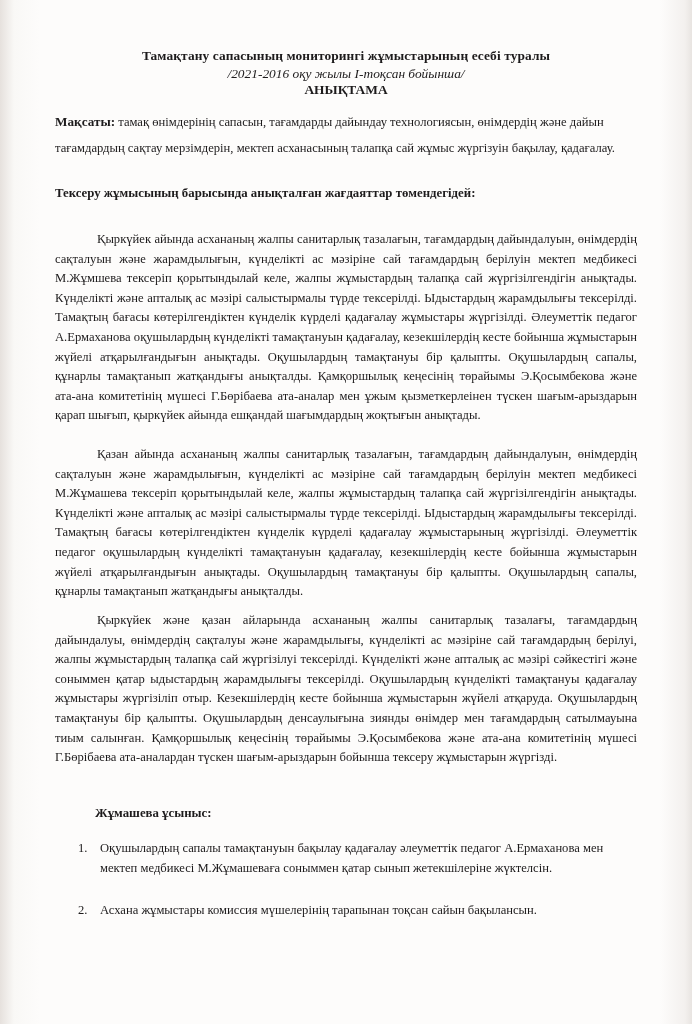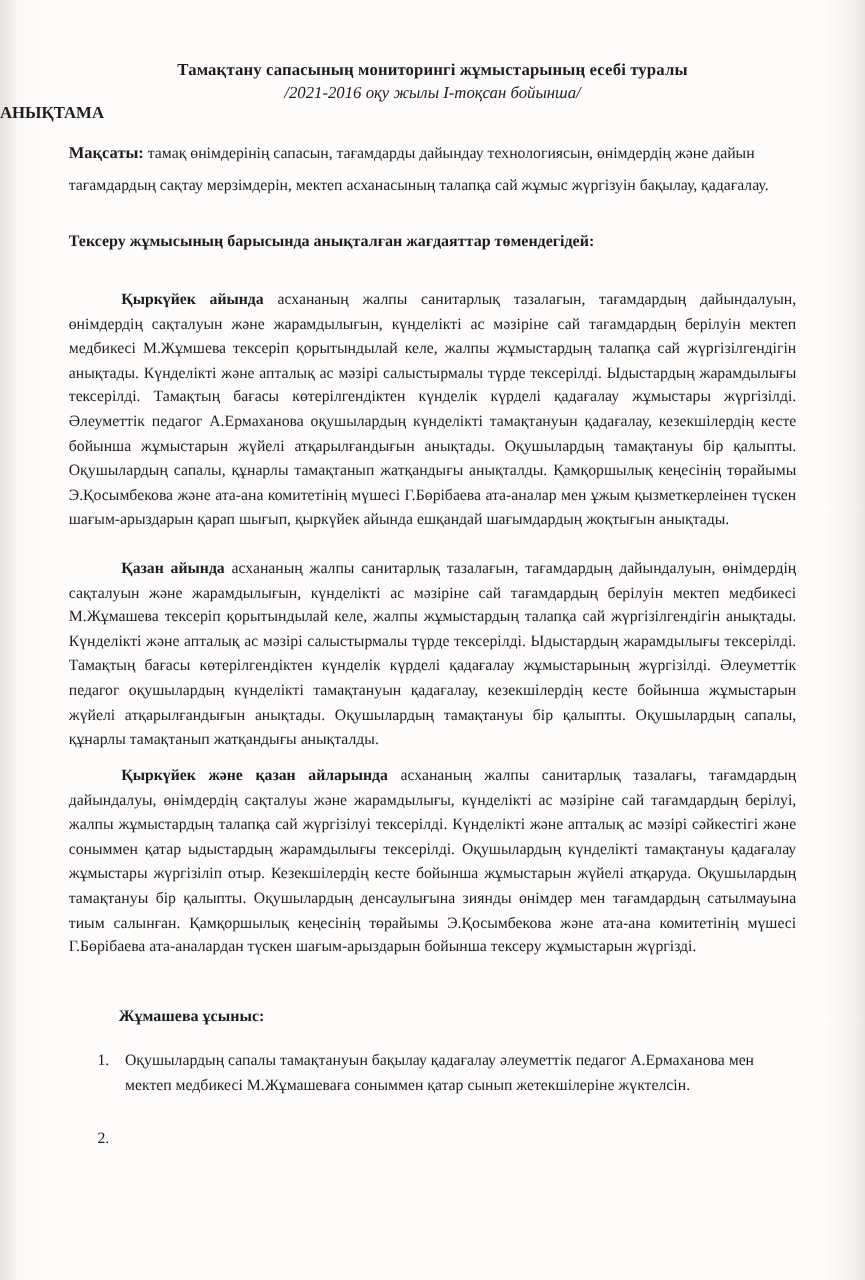--- a/index.html
+++ b/index.html
@@ -17,38 +17,38 @@
   .title {
     position: absolute; left: 0; width: 692px; top: 48px;
     text-align: center; font-weight: bold; font-size: 13.4px; letter-spacing: 0.1px;
   }
   .subtitle {
     position: absolute; left: 0; width: 692px; top: 66px;
     text-align: center; font-style: italic; font-size: 13.4px;
   }
   .doc-heading {
     position: absolute; left: 0; width: 692px; top: 82px;
-    font-weight: bold; font-size: 13.4px;
+    text-align: center; font-weight: bold; font-size: 13.4px;
   }
   .purpose {
     position: absolute; left: 55px; width: 580px; top: 109px;
     font-size: 12.6px; line-height: 26px;
   }
   .purpose b { font-size: 13.2px; }
   .findings-heading {
     position: absolute; left: 55px; top: 186px;
     font-weight: bold; font-size: 12.8px;
   }
   .para {
     position: absolute; left: 55px; width: 582px;
     font-size: 12.6px; line-height: 19.6px;
     text-align: justify;
     text-indent: 42px;
   }
-  .para b { font-weight: bold; }
+  .para b { font-weight: normal; }
   .p1 { top: 230px; }
   .p2 { top: 445px; }
   .p3 { top: 611px; }
   .decision-heading {
     position: absolute; left: 95px; top: 806px;
     font-weight: bold; font-size: 12.8px;
   }
   .list {
     position: absolute; left: 78px; width: 560px; top: 838px;
     margin: 0; padding: 0; list-style: none;
@@ -72,15 +72,15 @@
   <div class="para p1"><b>Қыркүйек айында</b><span> асхананың жалпы санитарлық тазалағын, тағамдардың дайындалуын, өнімдердің сақталуын және жарамдылығын, күнделікті ас мәзіріне сай тағамдардың берілуін мектеп медбикесі М.Жұмшева тексеріп қорытындылай келе, жалпы жұмыстардың талапқа сай жүргізілгендігін анықтады. Күнделікті және апталық ас мәзірі салыстырмалы түрде тексерілді. Ыдыстардың жарамдылығы тексерілді. Тамақтың бағасы көтерілгендіктен күнделік күрделі қадағалау жұмыстары жүргізілді. Әлеуметтік педагог А.Ермаханова оқушылардың күнделікті тамақтануын қадағалау, кезекшілердің кесте бойынша жұмыстарын жүйелі атқарылғандығын анықтады. Оқушылардың  тамақтануы бір қалыпты. Оқушылардың сапалы, құнарлы тамақтанып жатқандығы анықталды. Қамқоршылық кеңесінің төрайымы Э.Қосымбекова және  ата-ана комитетінің мүшесі Г.Бөрібаева ата-аналар мен ұжым қызметкерлеінен түскен шағым-арыздарын қарап шығып, қыркүйек айында ешқандай шағымдардың жоқтығын анықтады.</span></div>
 
   <div class="para p2"><b>Қазан айында</b><span> асхананың жалпы санитарлық тазалағын, тағамдардың дайындалуын, өнімдердің сақталуын және жарамдылығын, күнделікті ас мәзіріне сай тағамдардың берілуін мектеп медбикесі М.Жұмашева тексеріп қорытындылай келе, жалпы жұмыстардың талапқа сай жүргізілгендігін анықтады. Күнделікті және апталық ас мәзірі салыстырмалы түрде тексерілді. Ыдыстардың жарамдылығы тексерілді. Тамақтың бағасы көтерілгендіктен күнделік күрделі қадағалау жұмыстарының жүргізілді. Әлеуметтік педагог оқушылардың күнделікті тамақтануын қадағалау, кезекшілердің кесте бойынша жұмыстарын жүйелі атқарылғандығын анықтады. Оқушылардың  тамақтануы бір қалыпты. Оқушылардың сапалы, құнарлы тамақтанып жатқандығы анықталды.</span></div>
 
   <div class="para p3"><b>Қыркүйек және қазан айларында</b><span>  асхананың жалпы санитарлық тазалағы, тағамдардың дайындалуы, өнімдердің сақталуы және жарамдылығы, күнделікті ас мәзіріне сай тағамдардың берілуі,  жалпы жұмыстардың талапқа сай жүргізілуі тексерілді. Күнделікті және апталық ас мәзірі сәйкестігі және соныммен қатар ыдыстардың жарамдылығы тексерілді. Оқушылардың күнделікті тамақтануы қадағалау жұмыстары жүргізіліп отыр. Кезекшілердің кесте бойынша жұмыстарын жүйелі атқаруда. Оқушылардың  тамақтануы бір қалыпты. Оқушылардың денсаулығына зиянды өнімдер мен тағамдардың сатылмауына тиым салынған. Қамқоршылық кеңесінің төрайымы Э.Қосымбекова және  ата-ана  комитетінің мүшесі Г.Бөрібаева ата-аналардан түскен шағым-арыздарын бойынша тексеру жұмыстарын жүргізді.</span></div>
 
   <div class="decision-heading">Жұмашева ұсыныс:</div>
 
   <ol class="list">
     <li><span class="num">1.</span><span>Оқушылардың  сапалы тамақтануын бақылау қадағалау әлеуметтік педагог А.Ермаханова мен мектеп медбикесі М.Жұмашеваға соныммен қатар  сынып жетекшілеріне жүктелсін.</span></li>
-    <li><span class="num">2.</span></li>
+    <li><span class="num">2.</span><span>Асхана жұмыстары  комиссия мүшелерінің  тарапынан тоқсан сайын  бақылансын.</span></li>
   </ol>
 </div>
 
 </body></html>

